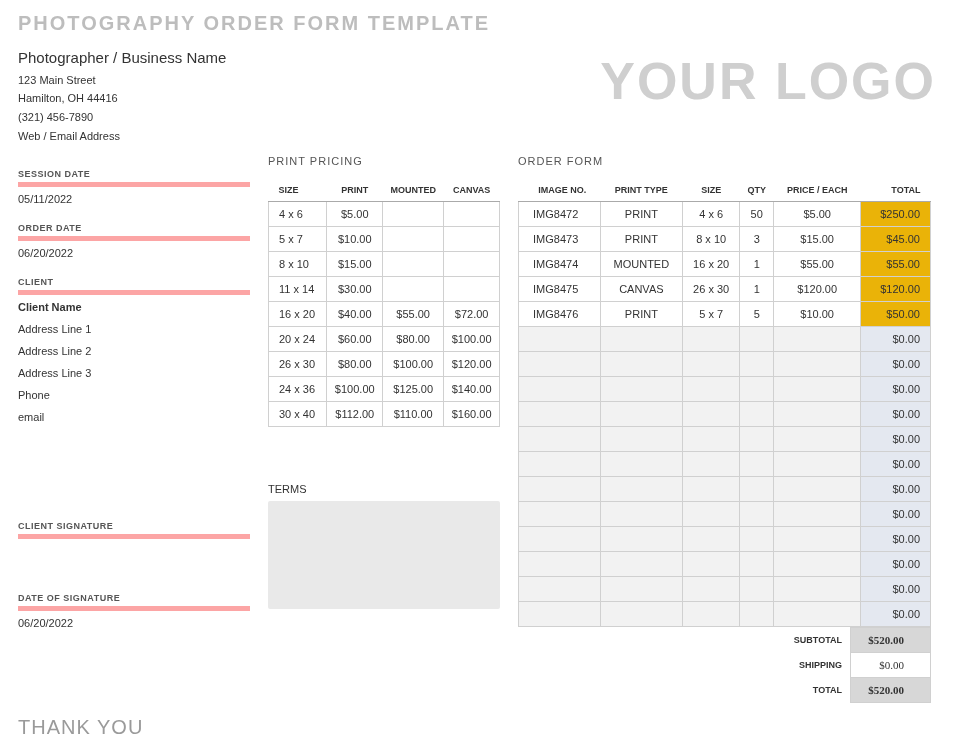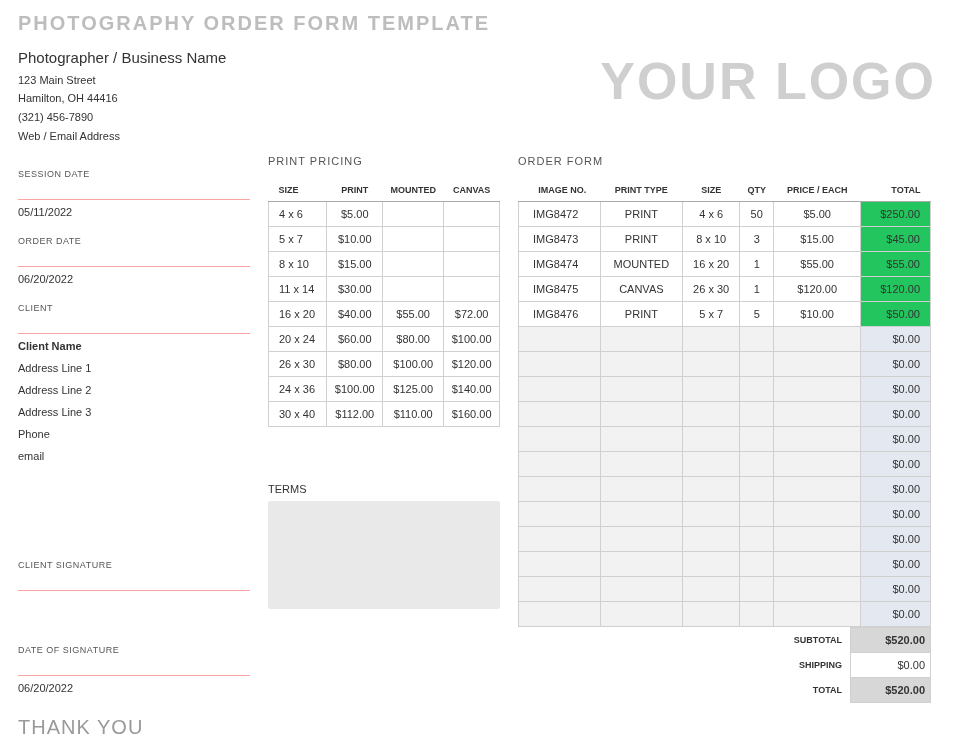--- a/index.html
+++ b/index.html
@@ -28,26 +28,26 @@
     font-weight: 800;
     color: #cfcfcf;
     letter-spacing: 2px;
     line-height: 1;
     margin-top: 10px;
   }
   .layout { display: flex; gap: 18px; margin-top: 10px; }
   .sidebar { width: 232px; }
   .field-label {
     font-size: 9px;
-    font-weight: normal;
+    font-weight: bold;
     letter-spacing: 0.5px;
     color: #555;
-    border-bottom: 1px solid #fca5a5;
+    border-bottom: 5px solid #fca5a5;
     padding-top: 14px;
-    padding-bottom: 20px;
+    padding-bottom: 3px;
   }
   .field-value { padding-top: 6px; padding-bottom: 4px; }
   .client-name { font-weight: bold; }
   .sidebar .spacer { height: 80px; }
   .pricing-col { width: 232px; }
   .section-head {
     font-size: 11px;
     letter-spacing: 1px;
     color: #555;
     margin-bottom: 12px;
@@ -66,26 +66,26 @@
     border: 1px solid #d0d0d0;
     padding: 6px 4px;
     text-align: center;
     height: 25px;
   }
   .pricing-col td:first-child { text-align: left; padding-left: 10px; }
   .terms-head { font-size: 11px; margin-top: 56px; margin-bottom: 6px; }
   .terms-box { background: #e9e9e9; height: 108px; border-radius: 2px; }
   .order-col { width: 413px; }
   .order-col td.img { text-align: left; padding-left: 14px; }
-  .order-col td.total-cell { text-align: right; padding-right: 10px; background: #22c55e; }
+  .order-col td.total-cell { text-align: right; padding-right: 10px; background: #eab308; }
   .order-col tr.emptyrow td { background: #f2f2f2; }
   .order-col tr.emptyrow td.total-cell { background: #e4e8f0; }
   .summary td { border: none; }
   .summary td.label { text-align: right; font-weight: bold; font-size: 9px; padding-right: 8px; }
-  .summary td.val { text-align: right; padding-right: 5px; border: 1px solid #d0d0d0; width: 80px; }
+  .summary td.val { text-align: right; padding-right: 26px; border: 1px solid #d0d0d0; width: 80px; font-family: Liberation Serif, serif; }
   .summary tr.grand td.val { background: #d7d7d7; font-weight: bold; }
   .summary tr.sub td.val { background: #d7d7d7; font-weight: bold; }
   .thanks {
     position: absolute;
     left: 18px;
     bottom: 10px;
     font-size: 20px;
     font-weight: 300;
     letter-spacing: 1px;
     color: #9a9a9a;

